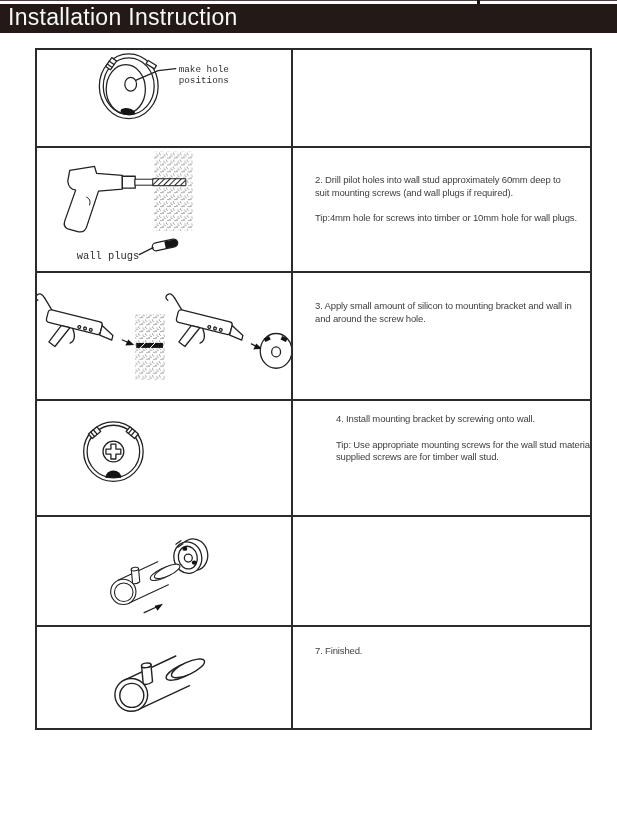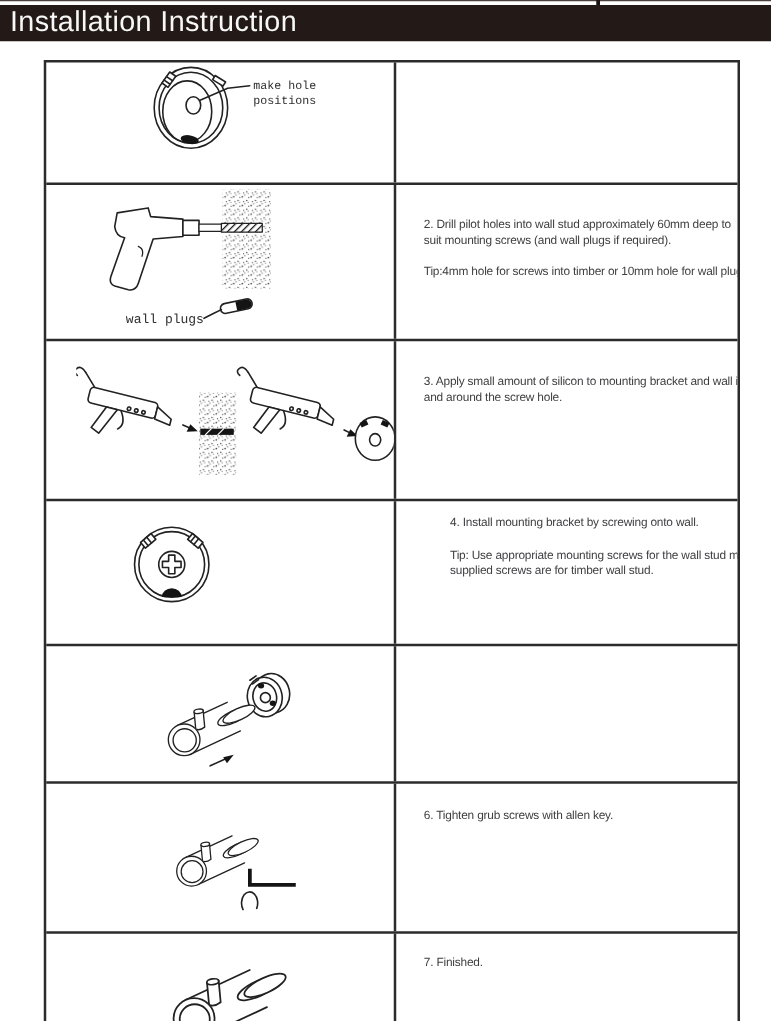--- a/index.html
+++ b/index.html
@@ -17,21 +17,21 @@
   .banner h1 {
     color:#f7f7f7; font-size:23px; font-weight:400; letter-spacing:0.3px;
     padding-left:8px; white-space:nowrap;
   }
   .itable {
     position:absolute; left:35px; top:48px; width:557px;
     border:2px solid #2b2b2b; background:#fff;
   }
   .row { display:flex; border-bottom:2px solid #2b2b2b; }
   .row:last-child { border-bottom:none; }
-  .cell-illus { width:256px; min-width:256px; border-right:2px solid #2b2b2b; position:relative;margin-left:24px; }
+  .cell-illus { width:256px; min-width:256px; border-right:2px solid #2b2b2b; position:relative; }
   .cell-illus svg { display:block; width:100%; height:100%; }
   .cell-text {
     flex:1; color:#3e3e41; font-size:9.5px; line-height:12.8px;
     letter-spacing:-0.15px; white-space:pre; padding-left:22px; padding-right:3px;
     overflow:hidden;
   }
   .r1 { height:98px; }  .r1 .cell-text { padding-top:17px; }
   .r2 { height:125px; } .r2 .cell-text { padding-top:26px; }
   .r3 { height:128px; } .r3 .cell-text { padding-top:27px; }
   .r4 { height:116px;gap:21px; }  .r4 .cell-text { padding-top:12px; }
@@ -229,30 +229,20 @@
         </g>
 
         <use href="#hook-shape" transform="translate(87,75) scale(0.85)"></use>
 
         <line class="draw" x1="108" y1="96" x2="121" y2="90"></line>
         <polygon class="ink" points="127,87 118.5,89 121.5,94"></polygon>
       </svg>
     </div>
   </div>
 
-  <div class="row r6">
-    <div class="cell-illus">
-      <svg viewBox="0 0 256 118">
-        <use href="#hook-shape" transform="translate(93,70) scale(0.8)"></use>
-        <polyline points="140,68 140,81 177,81" fill="none" stroke="#141414" stroke-width="3" stroke-linecap="butt" stroke-linejoin="miter"></polyline>
-        <path class="draw" d="M134.5,101 a6.5,9 0 1 1 11,-1"></path>
-      </svg>
-    </div>
-    <div class="cell-text">6. Tighten grub screws with allen key.</div>
-  </div>
 
   <div class="row r7">
     <div class="cell-illus">
       <svg viewBox="0 0 256 101">
         <use href="#hook-shape" transform="translate(95,68) scale(1.1)"></use>
       </svg>
     </div>
     <div class="cell-text">7. Finished.</div>
   </div>
 

